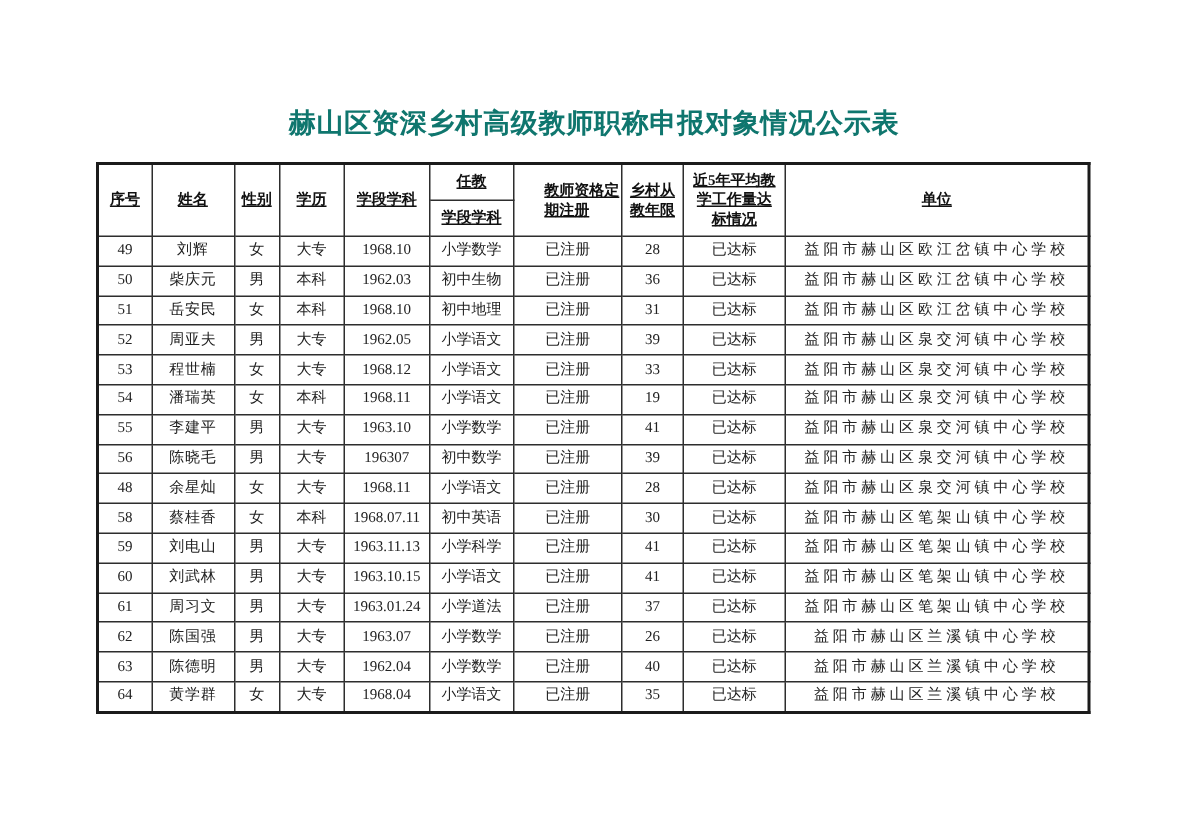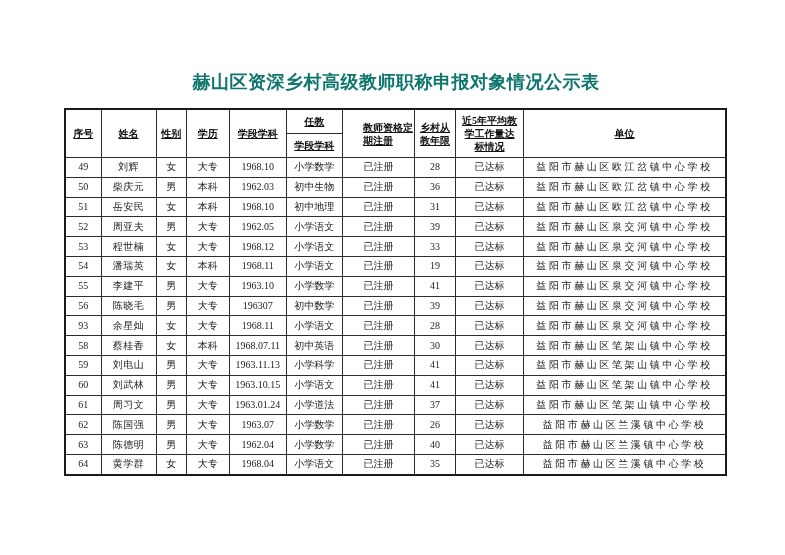--- a/index.html
+++ b/index.html
@@ -190,21 +190,21 @@
       <td class="c-gender">男</td>
       <td class="c-education">大专</td>
       <td class="c-birth">196307</td>
       <td class="c-subject">初中数学</td>
       <td class="c-registration">已注册</td>
       <td class="c-rural">39</td>
       <td class="c-workload">已达标</td>
       <td class="c-unit">益阳市赫山区泉交河镇中心学校</td>
     </tr>
         <tr>
-      <td class="c-seq">93</td>
+      <td class="c-seq">48</td>
       <td class="c-name">余星灿</td>
       <td class="c-gender">女</td>
       <td class="c-education">大专</td>
       <td class="c-birth">1968.11</td>
       <td class="c-subject">小学语文</td>
       <td class="c-registration">已注册</td>
       <td class="c-rural">28</td>
       <td class="c-workload">已达标</td>
       <td class="c-unit">益阳市赫山区泉交河镇中心学校</td>
     </tr>

